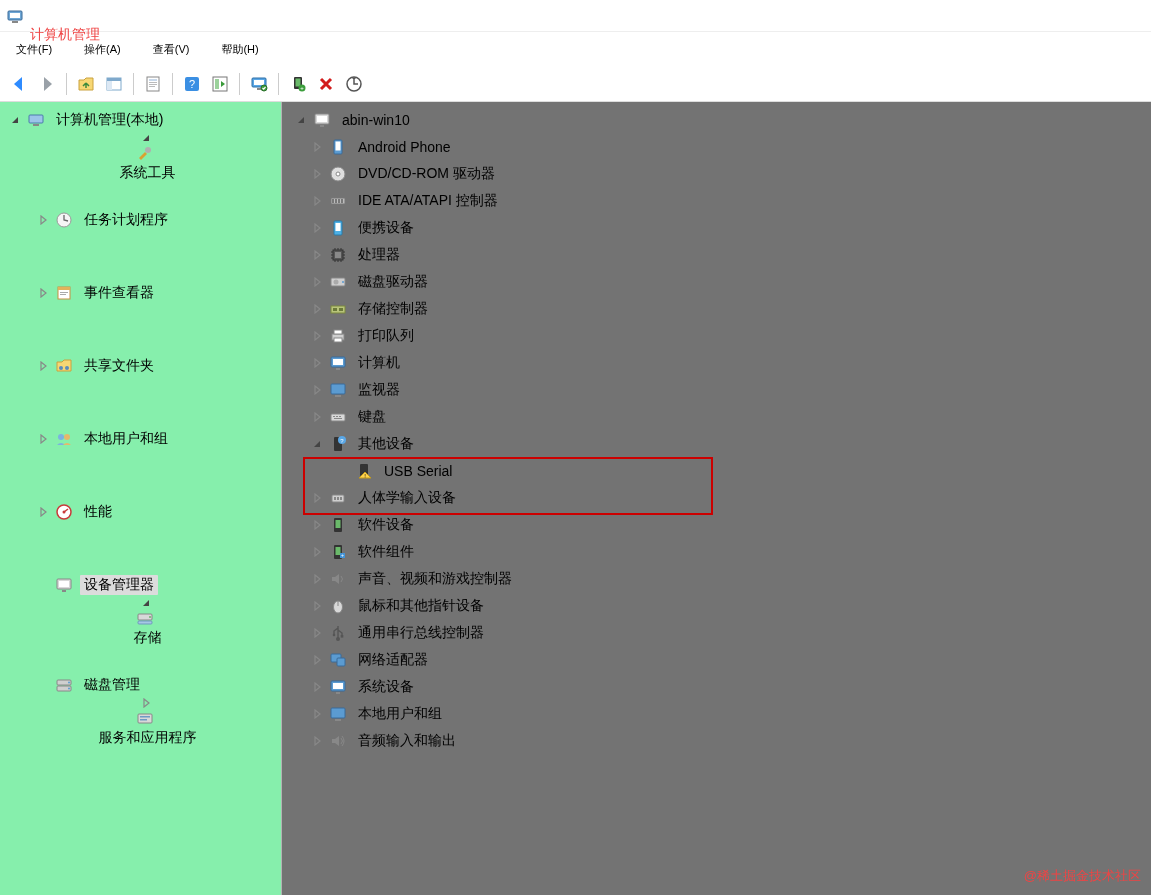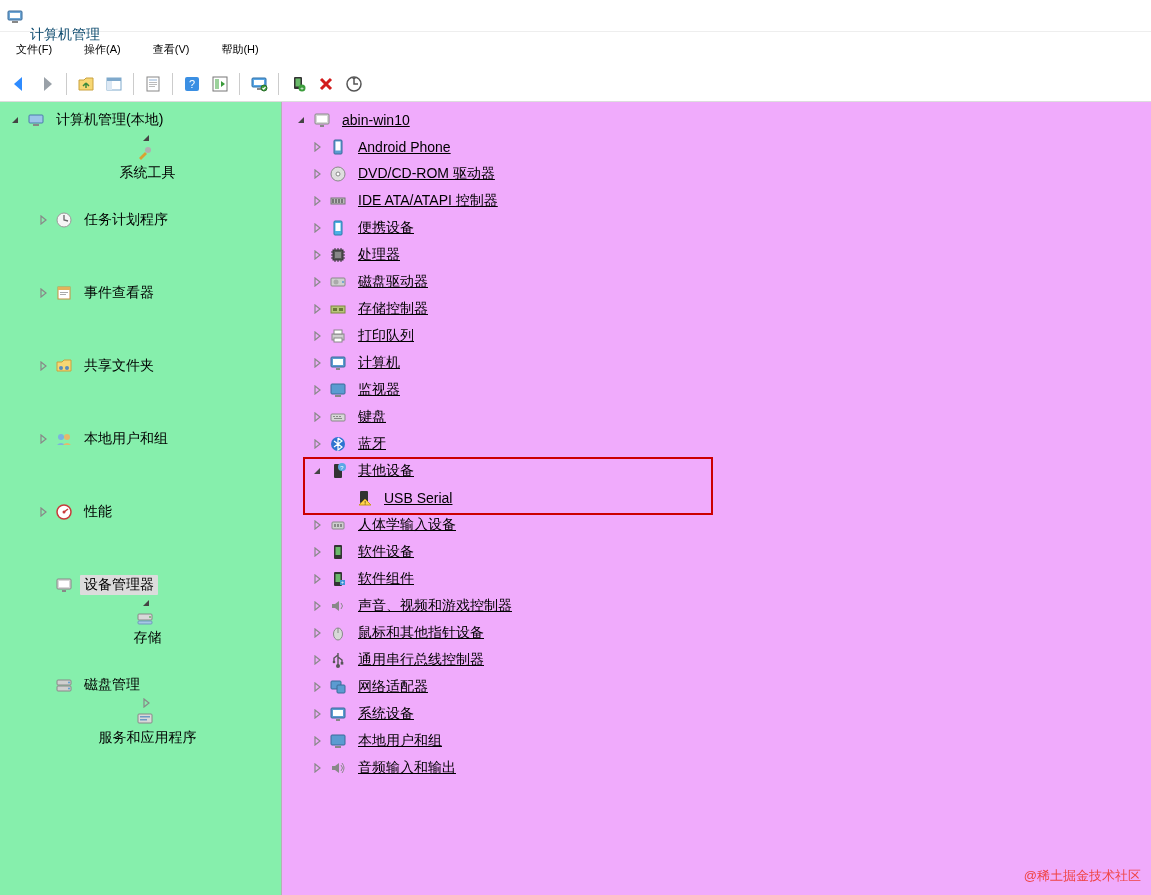--- a/index.html
+++ b/index.html
@@ -22,21 +22,21 @@
     padding: 0 6px;
     background: #fff;
     color: #666;
     border-bottom: 1px solid #eee;
   }
   .titlebar .app-icon {
     width: 18px; height: 18px;
     margin-right: 6px;
     display: inline-flex; align-items: center; justify-content: center;
   }
-  .titlebar .title { font-size: 14px; color: #0c4a6e; margin-top: 39px; }
+  .titlebar .title { font-size: 14px; color: #ef4444; margin-top: 39px; }
   
   .menubar {
     height: 34px;
     display: flex;
     align-items: center;
     padding: 0 10px;
     background: #fff;
     font-size: 11px;
     gap: 20px;
   }
@@ -74,23 +74,22 @@
     width: 282px;
     border-right: 1px solid #b3b3b3;
     padding: 4px 2px;
     overflow: auto;
     background: #86efac;
   }
   .pane-right {
     flex: 1;
     padding: 4px 6px;
     overflow: auto;
-    background: #f0abfc;
+    background: #737373;
     position: relative;
-    text-decoration: underline;
   }
   
   .tree-row {
     display: flex;
     align-items: center;
     height: 27px;
     white-space: nowrap;
     padding-left: 6px;
   }
   .tree-toggle {
@@ -600,34 +599,20 @@
             <rect x="2" y="6" width="14" height="7" rx="1" fill="#d8d8d8" stroke="#888"></rect>
             <rect x="4" y="8" width="2" height="1" fill="#888"></rect>
             <rect x="7" y="8" width="2" height="1" fill="#888"></rect>
             <rect x="10" y="8" width="2" height="1" fill="#888"></rect>
             <rect x="5" y="10" width="8" height="1" fill="#888"></rect>
           </svg>
       </span>
       <span class="tree-label">键盘</span>
     </div>
 
-    <div class="tree-row ind1r">
-      <span class="tree-toggle">
-        <svg width="10" height="10" viewBox="0 0 10 10">
-            <path d="M3 1 L8 5 L3 9 Z" fill="none" stroke="#888" stroke-width="1.2"></path>
-          </svg>
-      </span>
-      <span class="tree-icon">
-        <svg width="18" height="18" viewBox="0 0 18 18">
-            <circle cx="9" cy="9" r="7" fill="#2e74d0"></circle>
-            <path d="M9 3 L13 6 L9 9 L13 12 L9 15 L9 3 M5 6 L13 12 M5 12 L13 6" stroke="#fff" stroke-width="1.2" fill="none"></path>
-          </svg>
-      </span>
-      <span class="tree-label">蓝牙</span>
-    </div>
 
     <div class="tree-row ind1r">
       <span class="tree-toggle">
         <svg width="10" height="10" viewBox="0 0 10 10">
             <path d="M8 2 L8 8 L2 8 Z" fill="#444"></path>
           </svg>
       </span>
       <span class="tree-icon">
         <svg width="18" height="18" viewBox="0 0 18 18">
             <rect x="5" y="2" width="8" height="14" rx="1" fill="#333"></rect>

